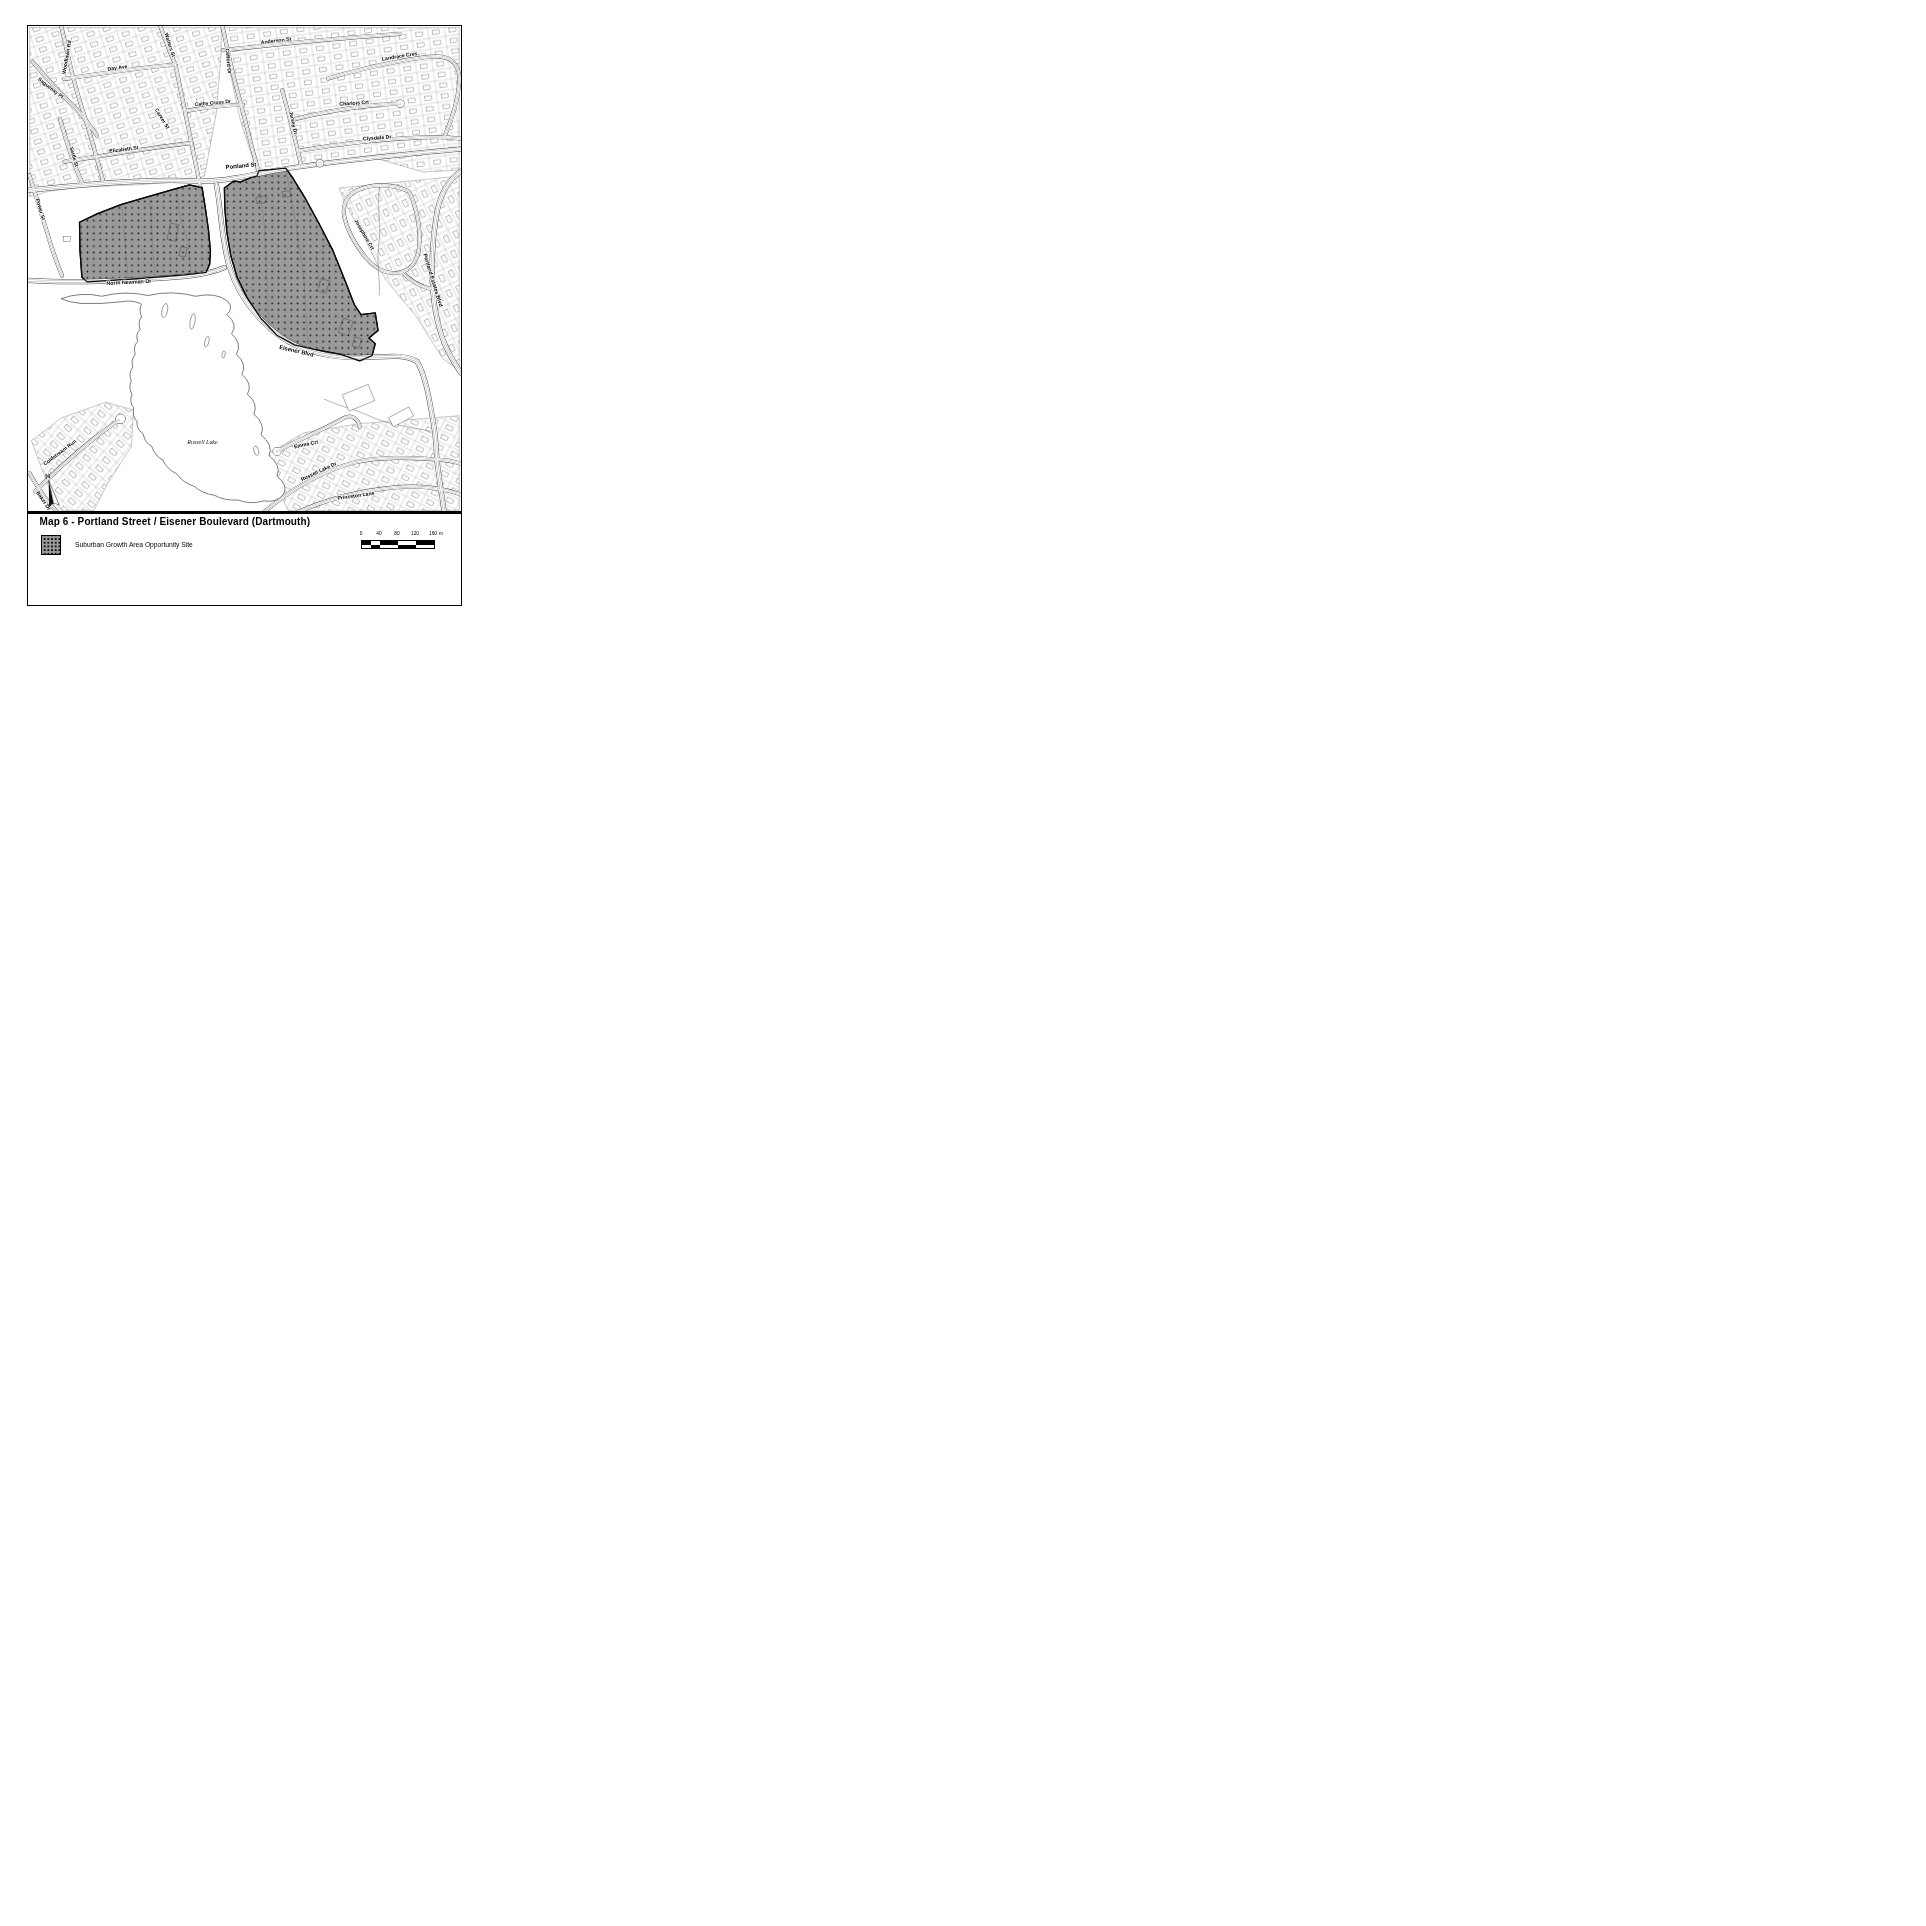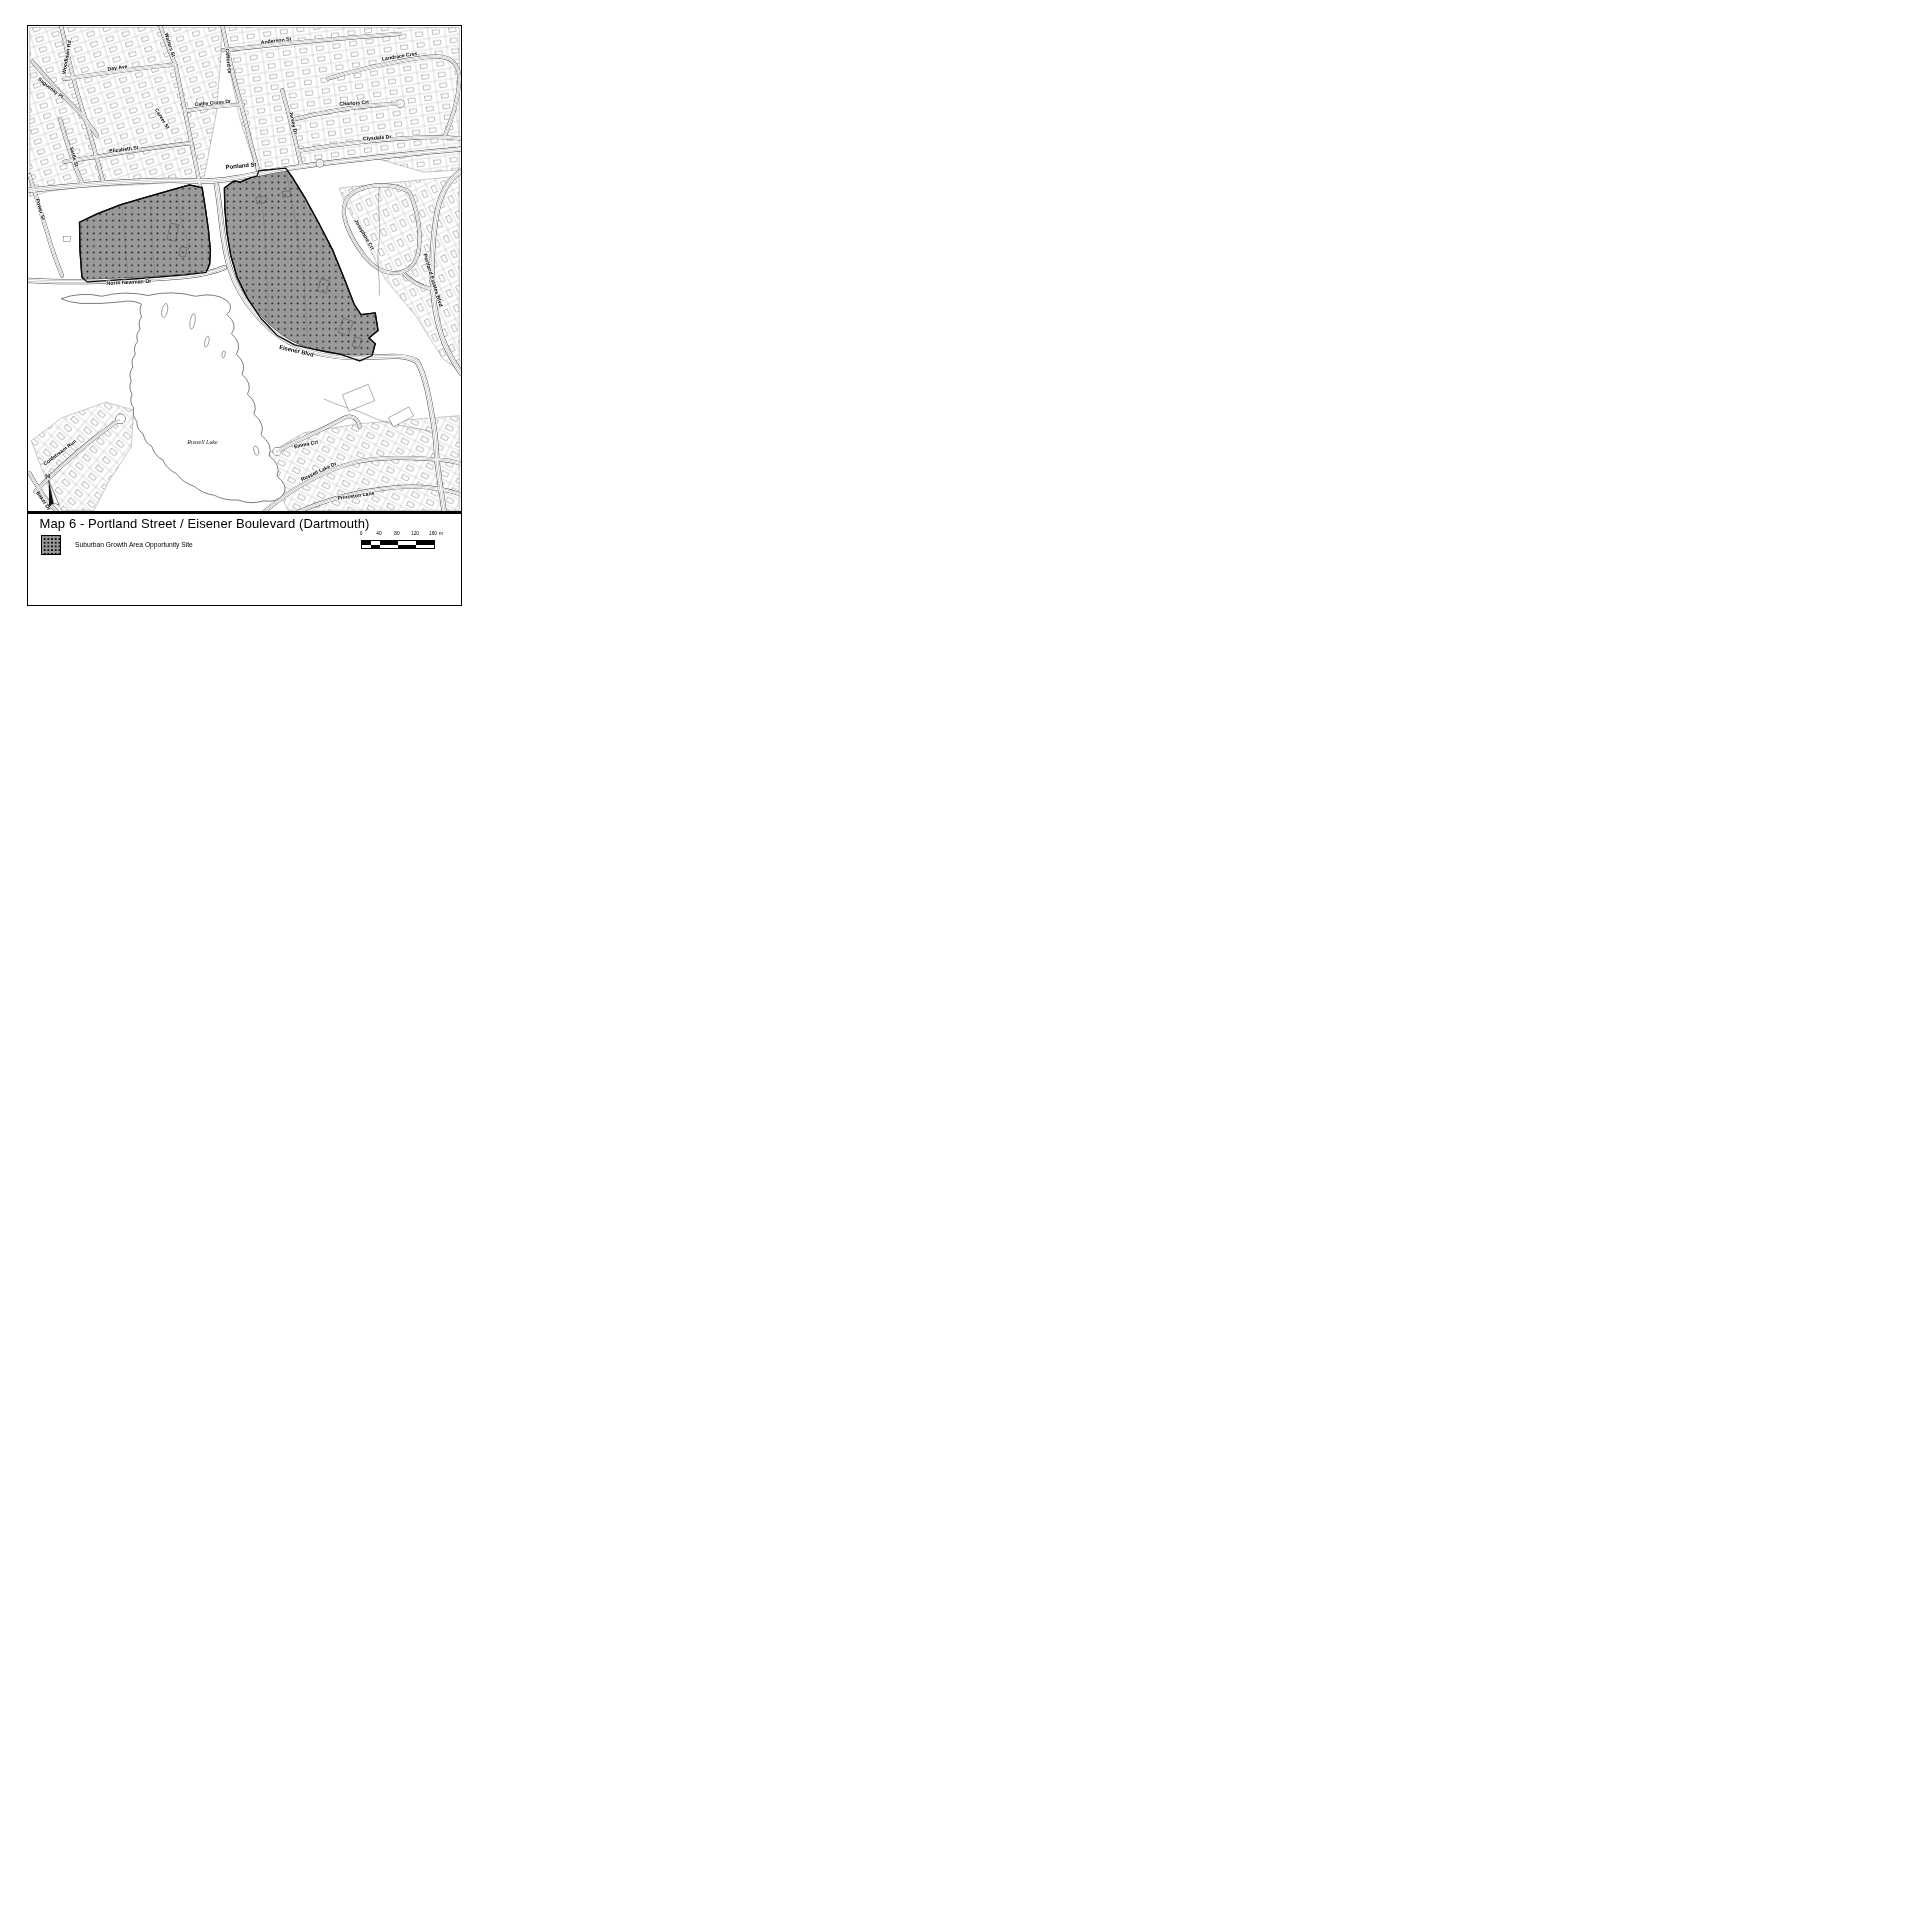--- a/index.html
+++ b/index.html
@@ -6,21 +6,21 @@
   .page{
     position:relative;width:491px;height:636px;background:#fff;
     font-family:"Liberation Sans", sans-serif;color:#000;overflow:hidden;
   }
   .map-frame{
     position:absolute;left:27px;top:25.4px;width:433px;height:579px;
     border:1.5px solid #000;background:#fff;
   }
   .map-svg{position:absolute;left:0;top:0;width:433px;height:486px;display:block;}
   .panel-divider{position:absolute;left:0;top:485px;width:433px;height:2.7px;background:#000;}
-  .map-title{position:absolute;left:11.6px;top:490px;font-size:13px;font-weight:normal;letter-spacing:0.1px;white-space:nowrap;}
+  .map-title{position:absolute;left:11.6px;top:490px;font-size:10px;font-weight:bold;letter-spacing:0.1px;white-space:nowrap;}
   .legend-swatch{
     position:absolute;left:13px;top:509px;width:18px;height:18px;
     border:1.9px solid #000;background-color:#9a9a9a;
     background-image:radial-gradient(circle,#111 0.7px, rgba(0,0,0,0) 0.8px);
     background-size:3.7px 3.7px;background-position:0.8px 1.2px;
   }
   .legend-label{position:absolute;left:47px;top:515px;font-size:6.7px;white-space:nowrap;}
   .sb-tick{position:absolute;top:505px;font-size:4.8px;transform:translateX(-50%);}
   .sb-unit{position:absolute;top:505px;left:411px;font-size:4.8px;}
   .sb-bar{position:absolute;left:333px;top:514px;width:72px;height:7px;border:0.4px solid #000;}

